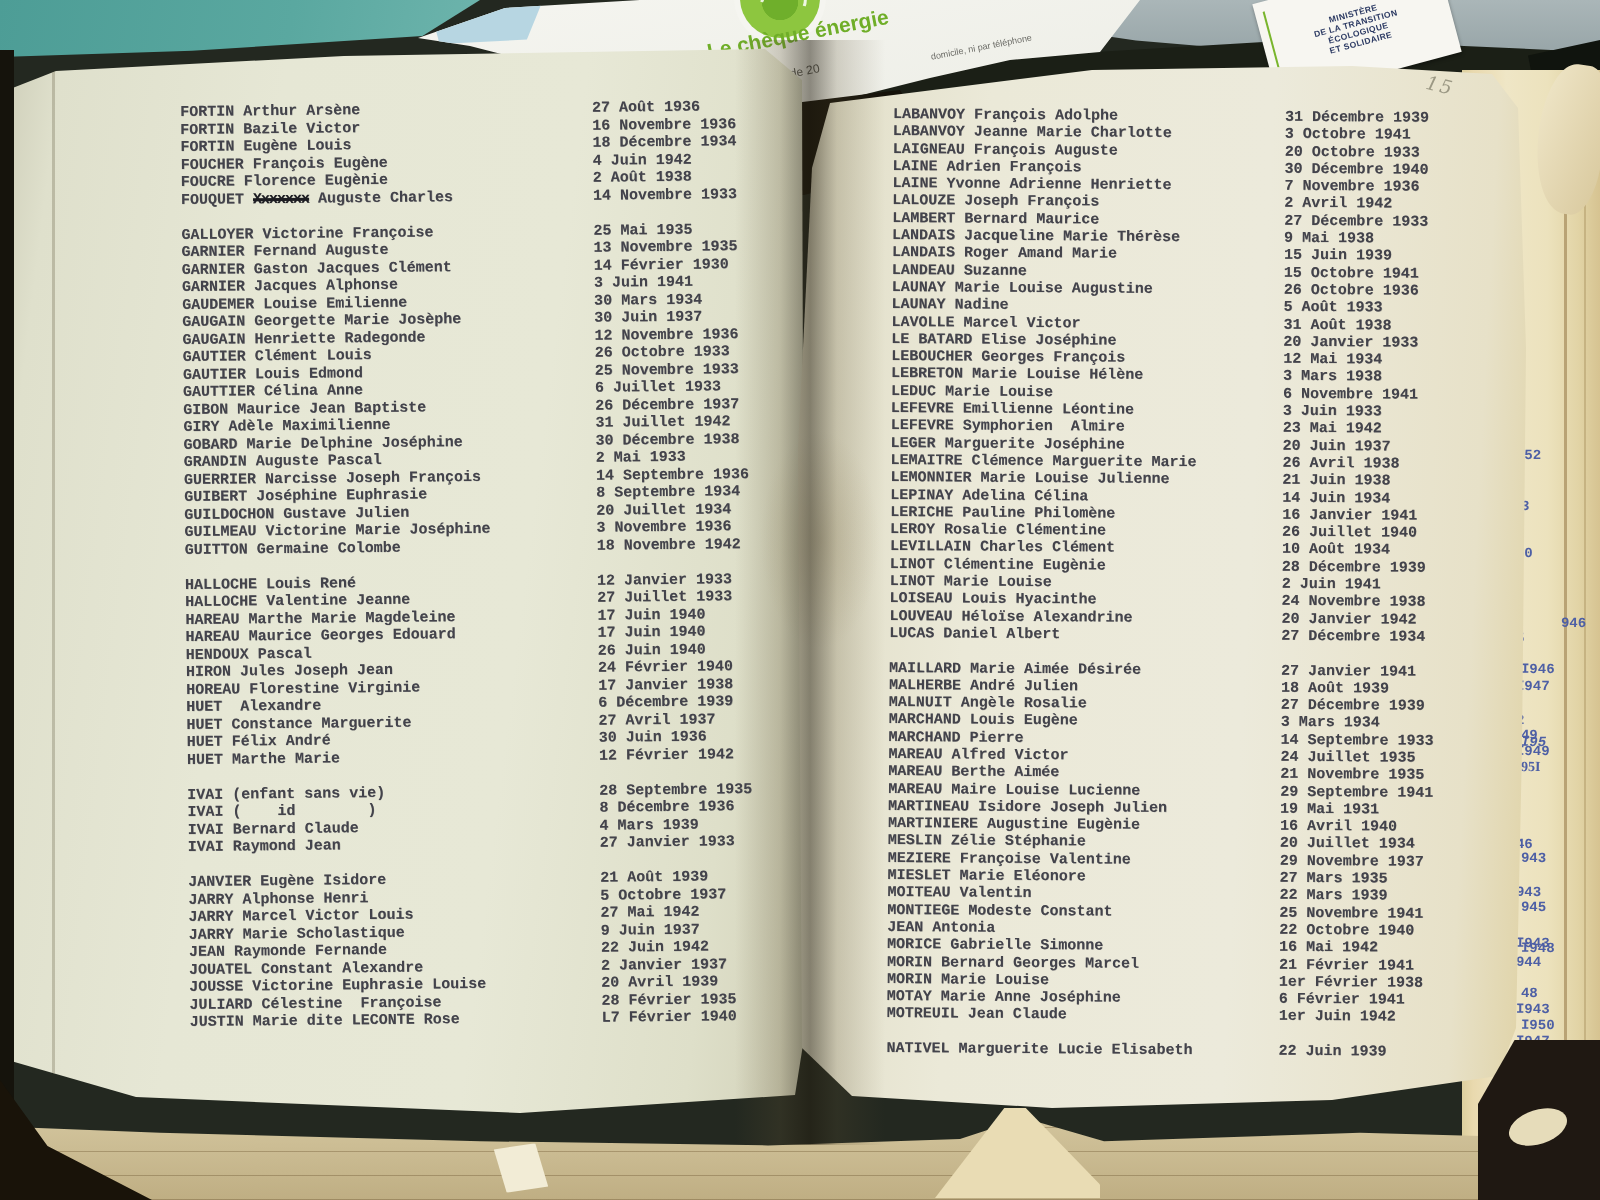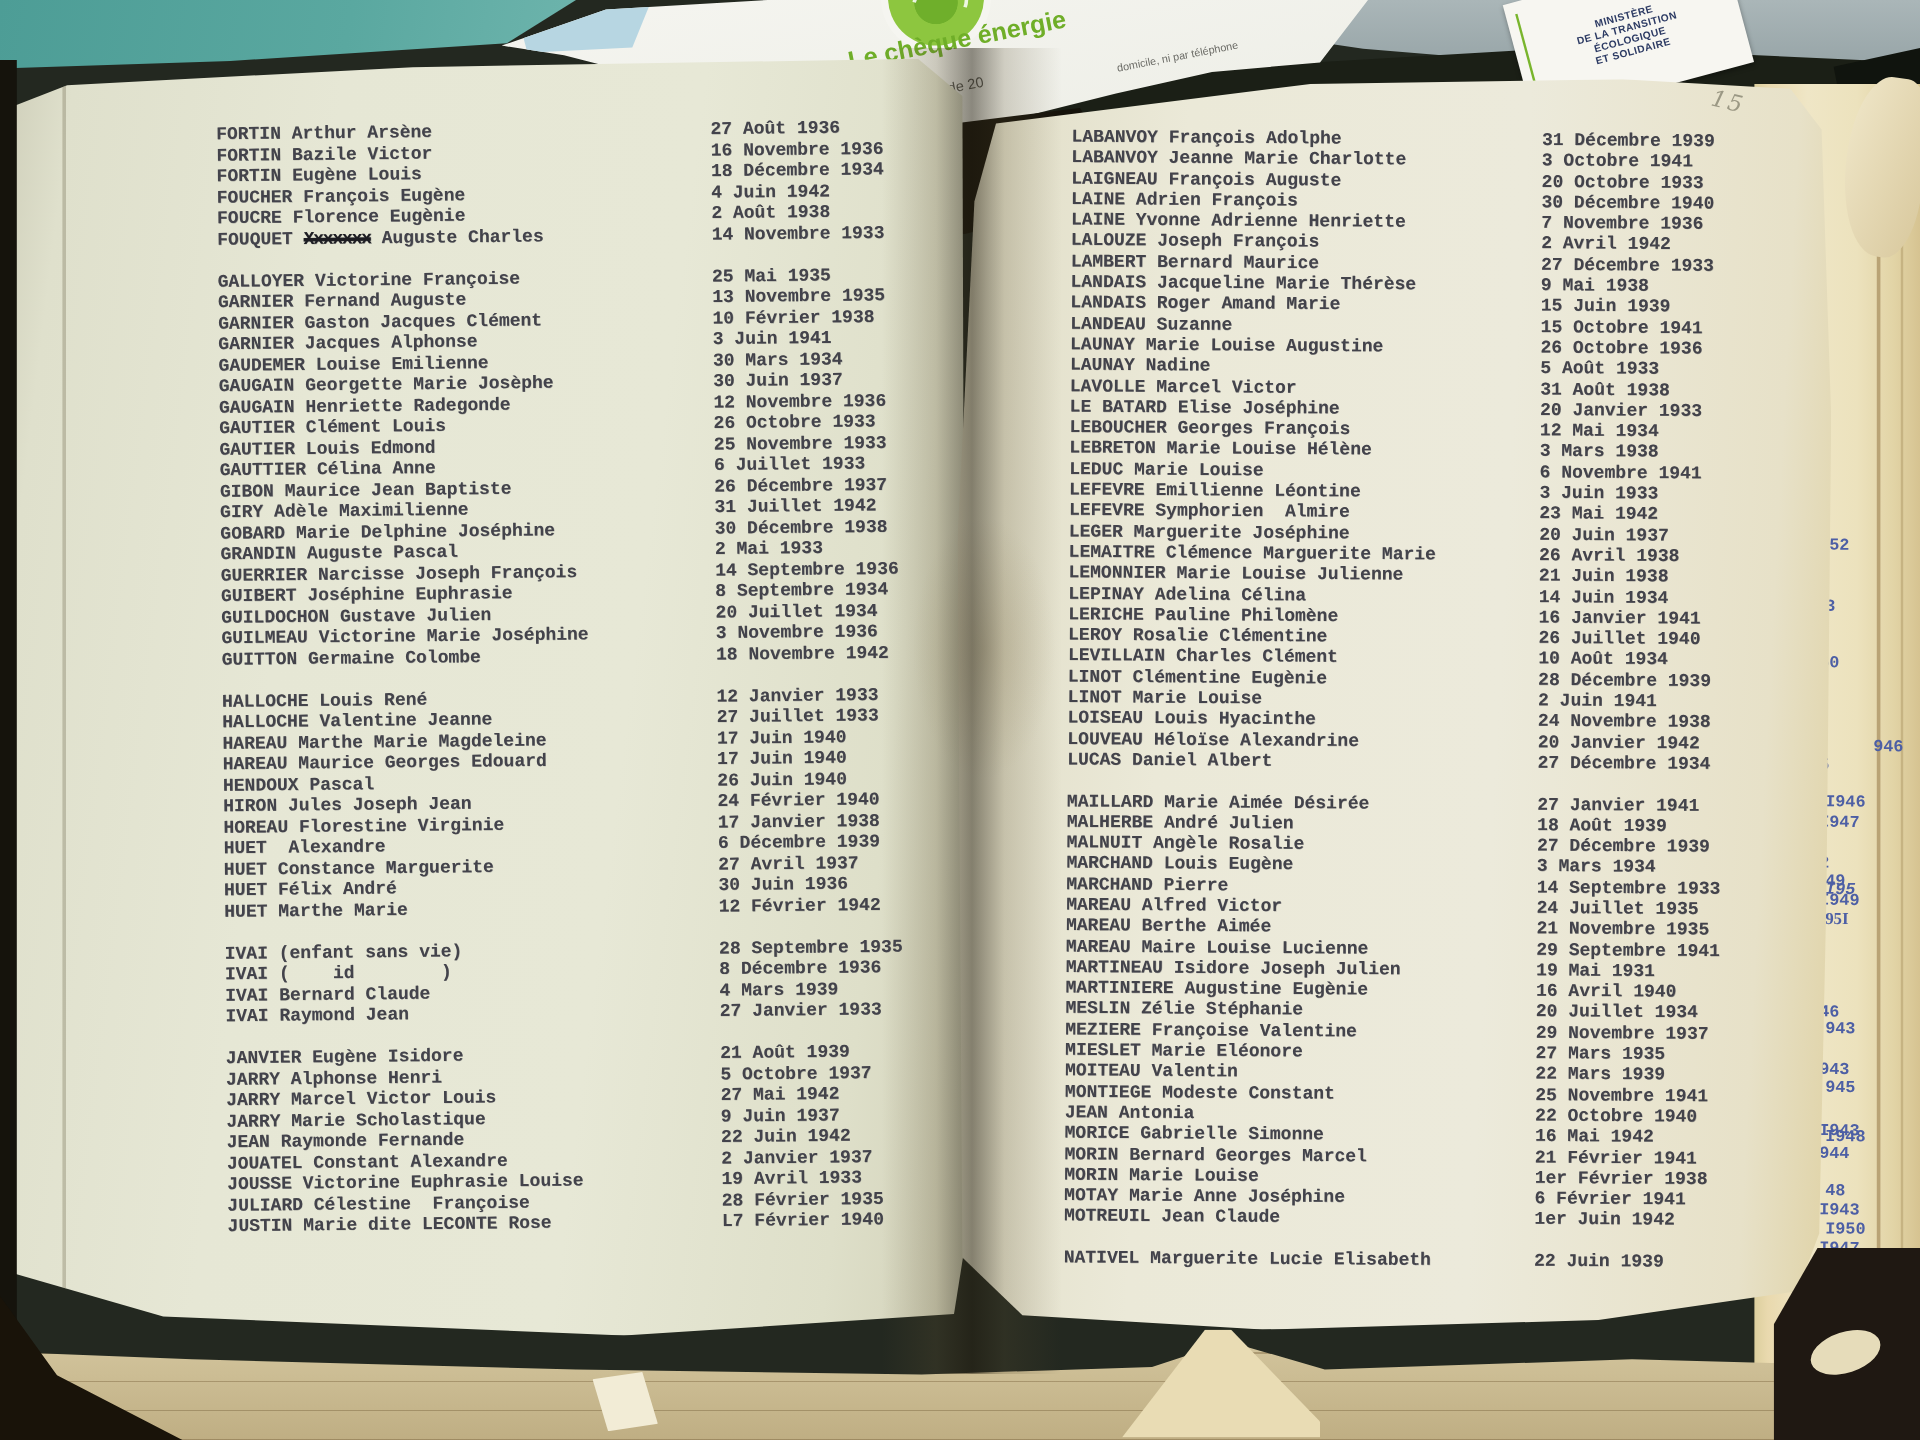--- a/index.html
+++ b/index.html
@@ -165,21 +165,21 @@
         <div class="row"><span class="nm">FORTIN Arthur Arsène</span><span class="dt">27 Août 1936</span></div>
         <div class="row"><span class="nm">FORTIN Bazile Victor</span><span class="dt">16 Novembre 1936</span></div>
         <div class="row"><span class="nm">FORTIN Eugène Louis</span><span class="dt">18 Décembre 1934</span></div>
         <div class="row"><span class="nm">FOUCHER François Eugène</span><span class="dt">4 Juin 1942</span></div>
         <div class="row"><span class="nm">FOUCRE Florence Eugènie</span><span class="dt">2 Août 1938</span></div>
         <div class="row"><span class="nm">FOUQUET <span class="struck">Xxxxxxx</span> Auguste Charles</span><span class="dt">14 Novembre 1933</span></div>
       </div>
       <div class="block">
         <div class="row"><span class="nm">GALLOYER Victorine Françoise</span><span class="dt">25 Mai 1935</span></div>
         <div class="row"><span class="nm">GARNIER Fernand Auguste</span><span class="dt">13 Novembre 1935</span></div>
-        <div class="row"><span class="nm">GARNIER Gaston Jacques Clément</span><span class="dt">10 Février 1938</span></div>
+        <div class="row"><span class="nm">GARNIER Gaston Jacques Clément</span><span class="dt">14 Février 1930</span></div>
         <div class="row"><span class="nm">GARNIER Jacques Alphonse</span><span class="dt">3 Juin 1941</span></div>
         <div class="row"><span class="nm">GAUDEMER Louise Emilienne</span><span class="dt">30 Mars 1934</span></div>
         <div class="row"><span class="nm">GAUGAIN Georgette Marie Josèphe</span><span class="dt">30 Juin 1937</span></div>
         <div class="row"><span class="nm">GAUGAIN Henriette Radegonde</span><span class="dt">12 Novembre 1936</span></div>
         <div class="row"><span class="nm">GAUTIER Clément Louis</span><span class="dt">26 Octobre 1933</span></div>
         <div class="row"><span class="nm">GAUTIER Louis Edmond</span><span class="dt">25 Novembre 1933</span></div>
         <div class="row"><span class="nm">GAUTTIER Célina Anne</span><span class="dt">6 Juillet 1933</span></div>
         <div class="row"><span class="nm">GIBON Maurice Jean Baptiste</span><span class="dt">26 Décembre 1937</span></div>
         <div class="row"><span class="nm">GIRY Adèle Maximilienne</span><span class="dt">31 Juillet 1942</span></div>
         <div class="row"><span class="nm">GOBARD Marie Delphine Joséphine</span><span class="dt">30 Décembre 1938</span></div>
@@ -209,21 +209,21 @@
         <div class="row"><span class="nm">IVAI Bernard Claude</span><span class="dt">4 Mars 1939</span></div>
         <div class="row"><span class="nm">IVAI Raymond Jean</span><span class="dt">27 Janvier 1933</span></div>
       </div>
       <div class="block">
         <div class="row"><span class="nm">JANVIER Eugène Isidore</span><span class="dt">21 Août 1939</span></div>
         <div class="row"><span class="nm">JARRY Alphonse Henri</span><span class="dt">5 Octobre 1937</span></div>
         <div class="row"><span class="nm">JARRY Marcel Victor Louis</span><span class="dt">27 Mai 1942</span></div>
         <div class="row"><span class="nm">JARRY Marie Scholastique</span><span class="dt">9 Juin 1937</span></div>
         <div class="row"><span class="nm">JEAN Raymonde Fernande</span><span class="dt">22 Juin 1942</span></div>
         <div class="row"><span class="nm">JOUATEL Constant Alexandre</span><span class="dt">2 Janvier 1937</span></div>
-        <div class="row"><span class="nm">JOUSSE Victorine Euphrasie Louise</span><span class="dt">19 Avril 1933</span></div>
+        <div class="row"><span class="nm">JOUSSE Victorine Euphrasie Louise</span><span class="dt">20 Avril 1939</span></div>
         <div class="row"><span class="nm">JULIARD Célestine  Françoise</span><span class="dt">28 Février 1935</span></div>
         <div class="row"><span class="nm">JUSTIN Marie dite LECONTE Rose</span><span class="dt">L7 Février 1940</span></div>
       </div>
     </div>
   <div class="text-col" id="text-right">
       <div class="block">
         <div class="row"><span class="nm">LABANVOY François Adolphe</span><span class="dt">31 Décembre 1939</span></div>
         <div class="row"><span class="nm">LABANVOY Jeanne Marie Charlotte</span><span class="dt">3 Octobre 1941</span></div>
         <div class="row"><span class="nm">LAIGNEAU François Auguste</span><span class="dt">20 Octobre 1933</span></div>
         <div class="row"><span class="nm">LAINE Adrien François</span><span class="dt">30 Décembre 1940</span></div>

